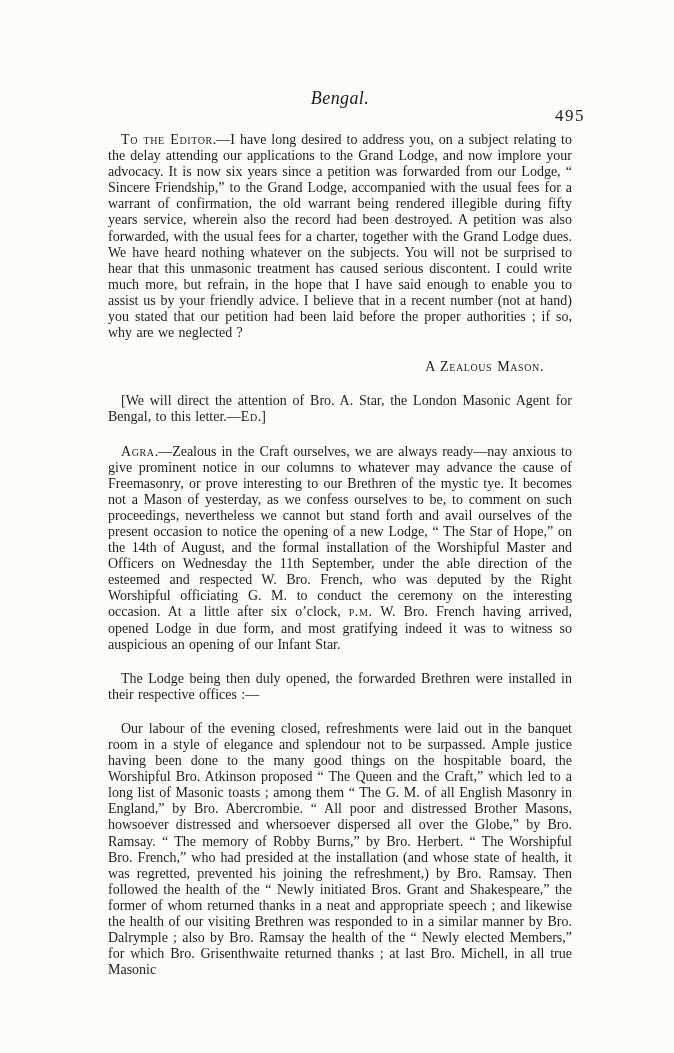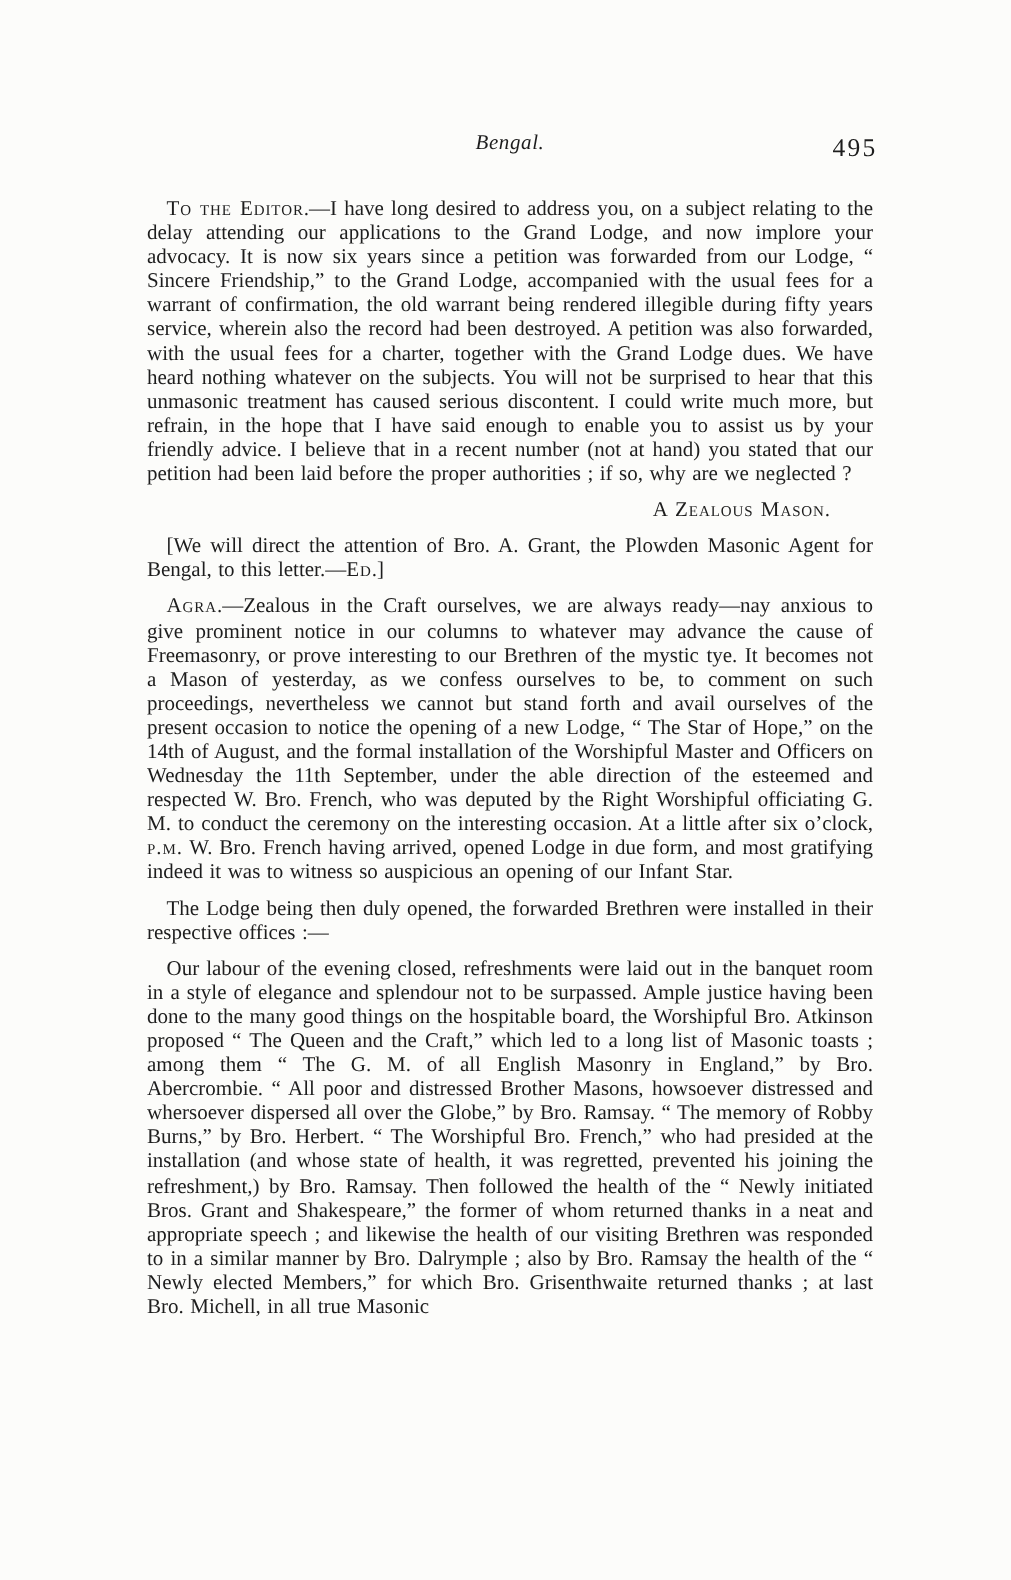--- a/index.html
+++ b/index.html
@@ -33,32 +33,32 @@
   }
   .page-header {
     position: relative;
     height: 22px;
     margin-bottom: 22px;
   }
   .running-title {
     display: block;
     text-align: center;
     font-style: italic;
-    font-size: 14px;
+    font-size: 18px;
     letter-spacing: 0.4px;
   }
   .page-number {
     position: absolute;
     right: 5px;
-    top: 1px;
+    top: 18px;
     font-size: 17px;
     letter-spacing: 1.5px;
   }
   .article p {
-    margin: 8px;
+    margin: 18px;
     font-size: 14px;
     line-height: 16.1px;
     text-align: justify;
     word-spacing: 0.06em;
   }
   .article p.indent { text-indent: 13px; }
   .article p.sig {
     text-align: right;
     padding-right: 28px;
     text-indent: 0;
@@ -74,19 +74,19 @@
 
 <div class="sheet">
   <div class="text-block">
     <header class="page-header">
       <span class="running-title">Bengal.</span>
       <span class="page-number">495</span>
     </header>
     <main class="article" id="article">
         <p class="indent"><span class="sc">To the Editor</span><span>.—I have long desired to address you, on a subject relating to the delay attending our applications to the Grand Lodge, and now implore your advocacy. It is now six years since a petition was forwarded from our Lodge, “ Sincere Friendship,” to the Grand Lodge, accompanied with the usual fees for a warrant of confirmation, the old warrant being rendered illegible during fifty years service, wherein also the record had been destroyed. A petition was also forwarded, with the usual fees for a charter, together with the Grand Lodge dues. We have heard nothing whatever on the subjects. You will not be surprised to hear that this unmasonic treatment has caused serious discontent. I could write much more, but refrain, in the hope that I have said enough to enable you to assist us by your friendly advice. I believe that in a recent number (not at hand) you stated that our petition had been laid before the proper authorities ; if so, why are we neglected ?</span></p>
         <p class="sig"><span class="sc">A Zealous Mason.</span></p>
-        <p class="indent gap-sm"><span>[We will direct the attention of Bro. A. Grant, the Plowden Masonic Agent for Bengal, to this letter.—</span><span class="sc">Ed</span><span>.]</span></p>
+        <p class="indent gap-sm"><span>[We will direct the attention of Bro. A. Star, the London Masonic Agent for Bengal, to this letter.—</span><span class="sc">Ed</span><span>.]</span></p>
         <p class="indent gap-sm"><span class="sc">Agra</span><span>.—Zealous in the Craft ourselves, we are always ready—nay anxious to give prominent notice in our columns to whatever may advance the cause of Freemasonry, or prove interesting to our Brethren of the mystic tye. It becomes not a Mason of yesterday, as we confess ourselves to be, to comment on such proceedings, nevertheless we cannot but stand forth and avail ourselves of the present occasion to notice the opening of a new Lodge, “ The Star of Hope,” on the 14th of August, and the formal installation of the Worshipful Master and Officers on Wednesday the 11th September, under the able direction of the esteemed and respected W. Bro. French, who was deputed by the Right Worshipful officiating G. M. to conduct the ceremony on the interesting occasion. At a little after six o’clock, </span><span class="sc">p.m.</span><span> W. Bro. French having arrived, opened Lodge in due form, and most gratifying indeed it was to witness so auspicious an opening of our Infant Star.</span></p>
         <p class="indent"><span>The Lodge being then duly opened, the forwarded Brethren were installed in their respective offices :—</span></p>
         <p class="indent"><span>Our labour of the evening closed, refreshments were laid out in the banquet room in a style of elegance and splendour not to be surpassed. Ample justice having been done to the many good things on the hospitable board, the Worshipful Bro. Atkinson proposed “ The Queen and the Craft,” which led to a long list of Masonic toasts ; among them “ The G. M. of all English Masonry in England,” by Bro. Abercrombie. “ All poor and distressed Brother Masons, howsoever distressed and whersoever dispersed all over the Globe,” by Bro. Ramsay. “ The memory of Robby Burns,” by Bro. Herbert. “ The Worshipful Bro. French,” who had presided at the installation (and whose state of health, it was regretted, prevented his joining the refreshment,) by Bro. Ramsay. Then followed the health of the “ Newly initiated Bros. Grant and Shakespeare,” the former of whom returned thanks in a neat and appropriate speech ; and likewise the health of our visiting Brethren was responded to in a similar manner by Bro. Dalrymple ; also by Bro. Ramsay the health of the “ Newly elected Members,” for which Bro. Grisenthwaite returned thanks ; at last Bro. Michell, in all true Masonic</span></p>
       </main>
   </div>
 </div>
 
 </body></html>

